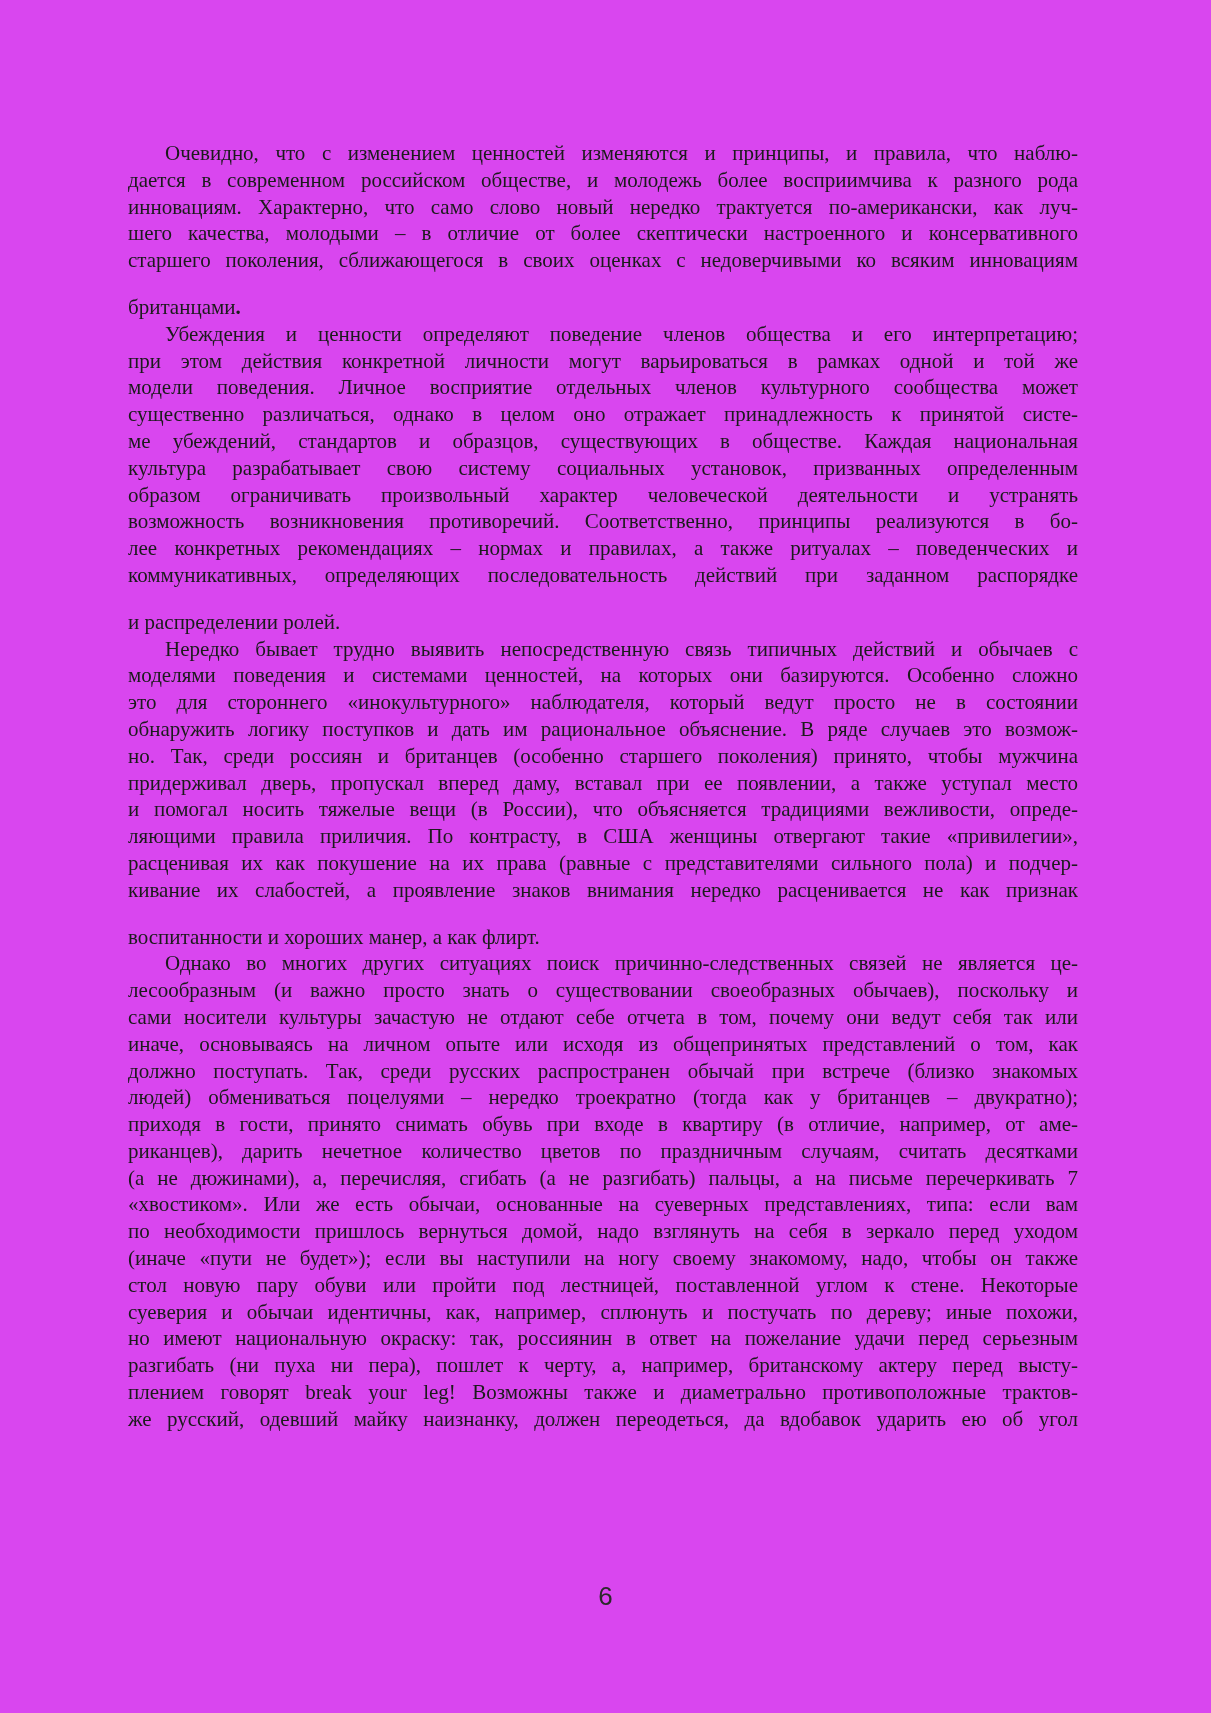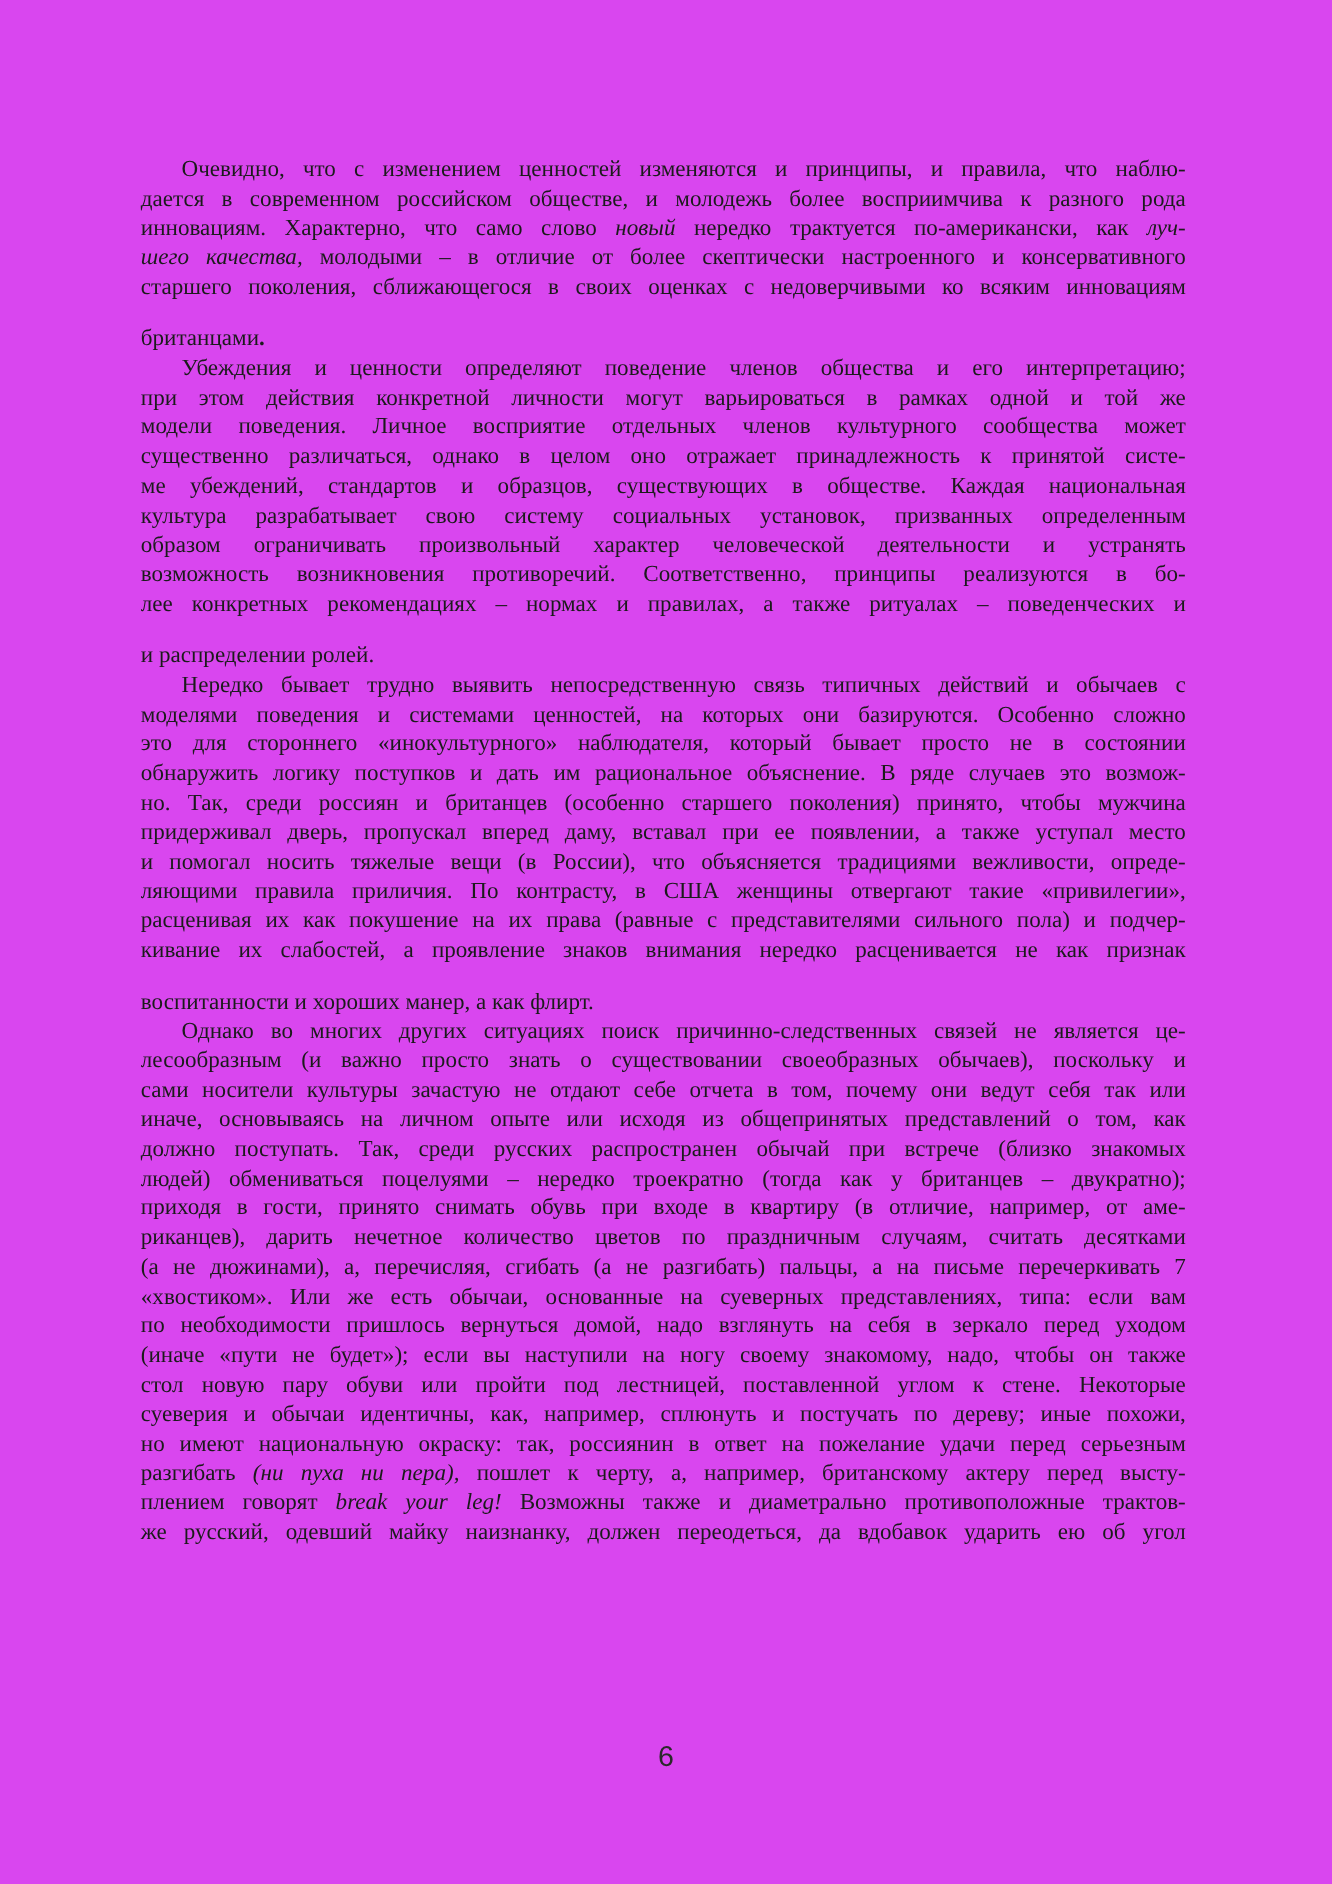--- a/index.html
+++ b/index.html
@@ -25,21 +25,21 @@
     line-height: 26.8px;
   }
   .paragraph { margin: 0; }
   .line {
     text-align: justify;
     text-align-last: justify;
     white-space: normal;
   }
   .line.first { text-indent: 37px; }
   .line.short { text-align-last: left; margin-top: 20px; }
-  .italic { font-style: italic; }
+  .italic { }
   .bold { font-weight: bold; }
   .page-number {
     position: absolute;
     top: 1581px;
     left: 0;
     width: 100%;
     text-align: center;
     font-family: "Liberation Sans", sans-serif;
     font-size: 26px;
     color: #2a2a2a;
@@ -61,26 +61,27 @@
       <div class="paragraph">
         <div class="line first"><span>Убеждения и ценности определяют поведение членов общества и его интерпретацию;</span></div>
         <div class="line"><span>при этом действия конкретной личности могут варьироваться в рамках одной и той же</span></div>
         <div class="line"><span>модели поведения. Личное восприятие отдельных членов культурного сообщества может</span></div>
         <div class="line"><span>существенно различаться, однако в целом оно отражает принадлежность к принятой систе-</span></div>
         <div class="line"><span>ме убеждений, стандартов и образцов, существующих в обществе. Каждая национальная</span></div>
         <div class="line"><span>культура разрабатывает свою систему социальных установок, призванных определенным</span></div>
         <div class="line"><span>образом ограничивать произвольный характер человеческой деятельности и устранять</span></div>
         <div class="line"><span>возможность возникновения противоречий. Соответственно, принципы реализуются в бо-</span></div>
         <div class="line"><span>лее конкретных рекомендациях – нормах и правилах, а также ритуалах – поведенческих и</span></div>
+        <div class="line"><span>коммуникативных, определяющих последовательность действий при заданном распорядке</span></div>
         <div class="line short"><span>и распределении ролей.</span></div>
       </div>
       <div class="paragraph">
         <div class="line first"><span>Нередко бывает трудно выявить непосредственную связь типичных действий и обычаев с</span></div>
         <div class="line"><span>моделями поведения и системами ценностей, на которых они базируются. Особенно сложно</span></div>
-        <div class="line"><span>это для стороннего «инокультурного» наблюдателя, который бывает просто не в состоянии</span></div>
+        <div class="line"><span>это для стороннего «инокультурного» наблюдателя, который ведут просто не в состоянии</span></div>
         <div class="line"><span>обнаружить логику поступков и дать им рациональное объяснение. В ряде случаев это возмож-</span></div>
         <div class="line"><span>но. Так, среди россиян и британцев (особенно старшего поколения) принято, чтобы мужчина</span></div>
         <div class="line"><span>придерживал дверь, пропускал вперед даму, вставал при ее появлении, а также уступал место</span></div>
         <div class="line"><span>и помогал носить тяжелые вещи (в России), что объясняется традициями вежливости, опреде-</span></div>
         <div class="line"><span>ляющими правила приличия. По контрасту, в США женщины отвергают такие «привилегии»,</span></div>
         <div class="line"><span>расценивая их как покушение на их права (равные с представителями сильного пола) и подчер-</span></div>
         <div class="line"><span>кивание их слабостей, а проявление знаков внимания нередко расценивается не как признак</span></div>
         <div class="line short"><span>воспитанности и хороших манер, а как флирт.</span></div>
       </div>
       <div class="paragraph">

